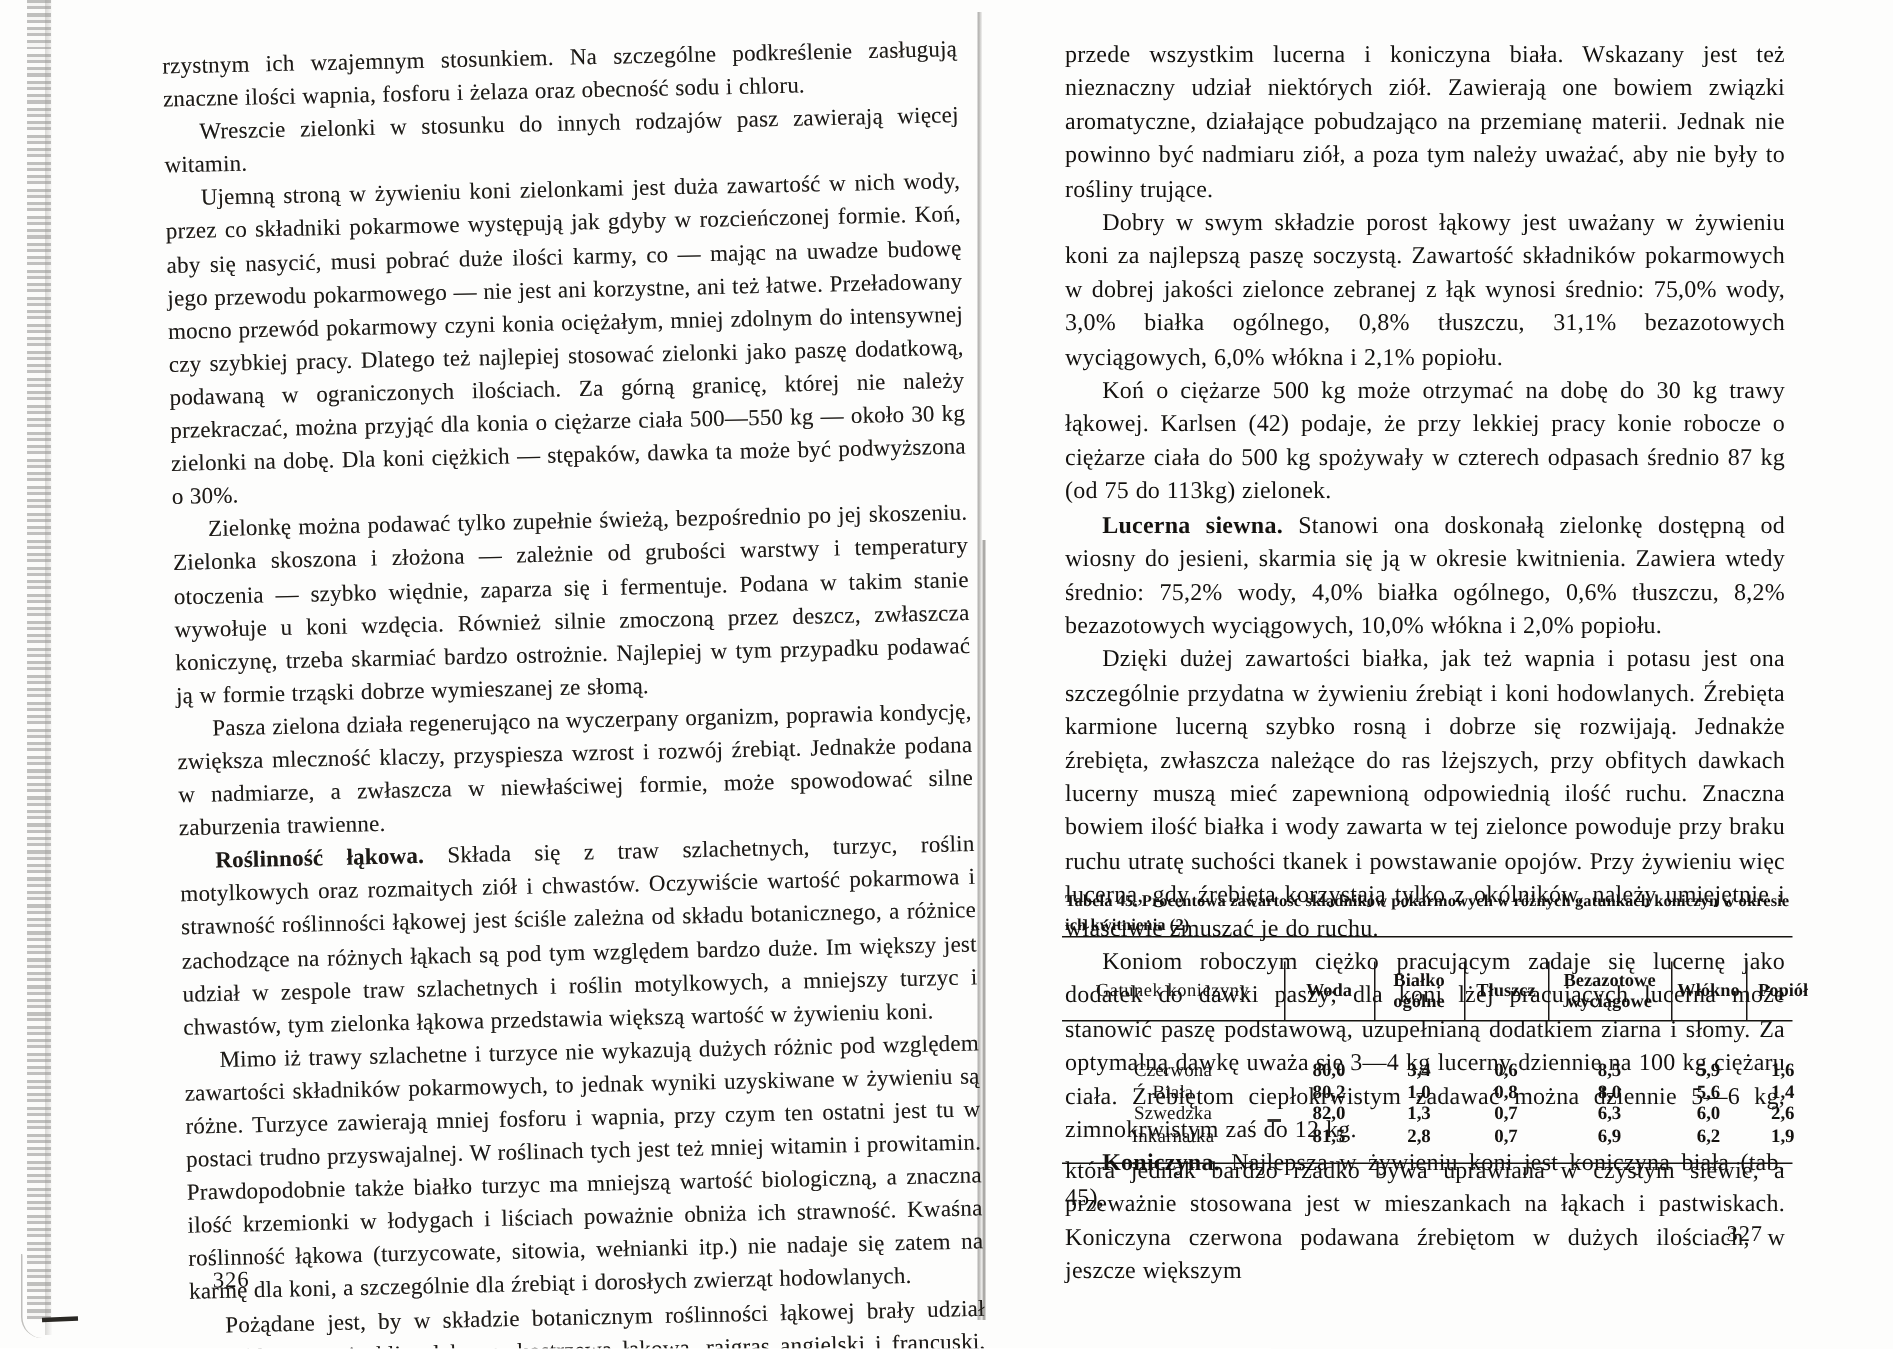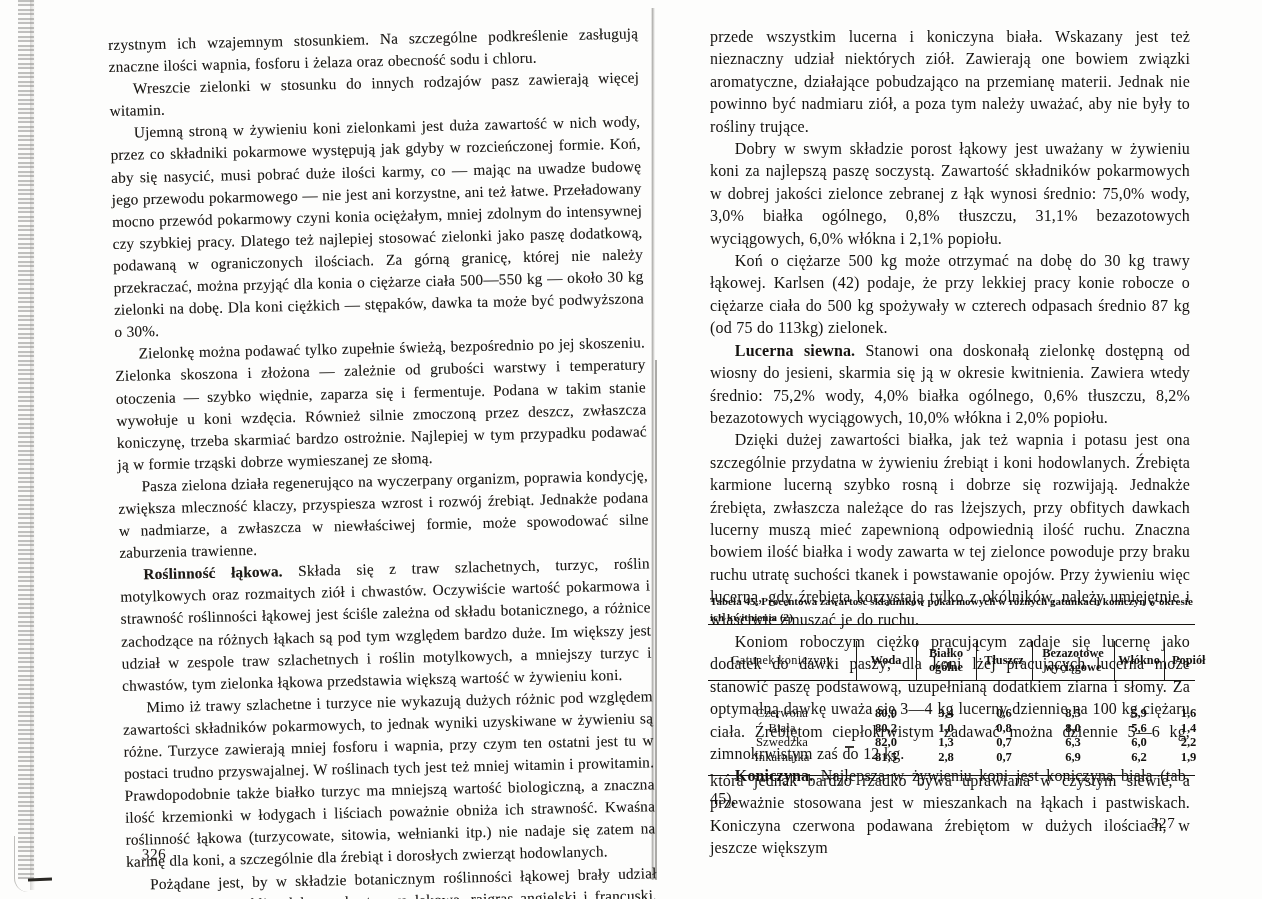--- a/index.html
+++ b/index.html
@@ -304,21 +304,21 @@
           <td>5,6</td>
           <td>1,4</td>
         </tr>
         <tr>
           <td class="name">Szwedzka</td>
           <td>82,0</td>
           <td>1,3</td>
           <td>0,7</td>
           <td>6,3</td>
           <td>6,0</td>
-          <td>2,2</td>
+          <td>2,6</td>
         </tr>
         <tr>
           <td class="name">Inkarnatka</td>
           <td>81,5</td>
           <td>2,8</td>
           <td>0,7</td>
           <td>6,9</td>
           <td>6,2</td>
           <td>1,9</td>
         </tr>

